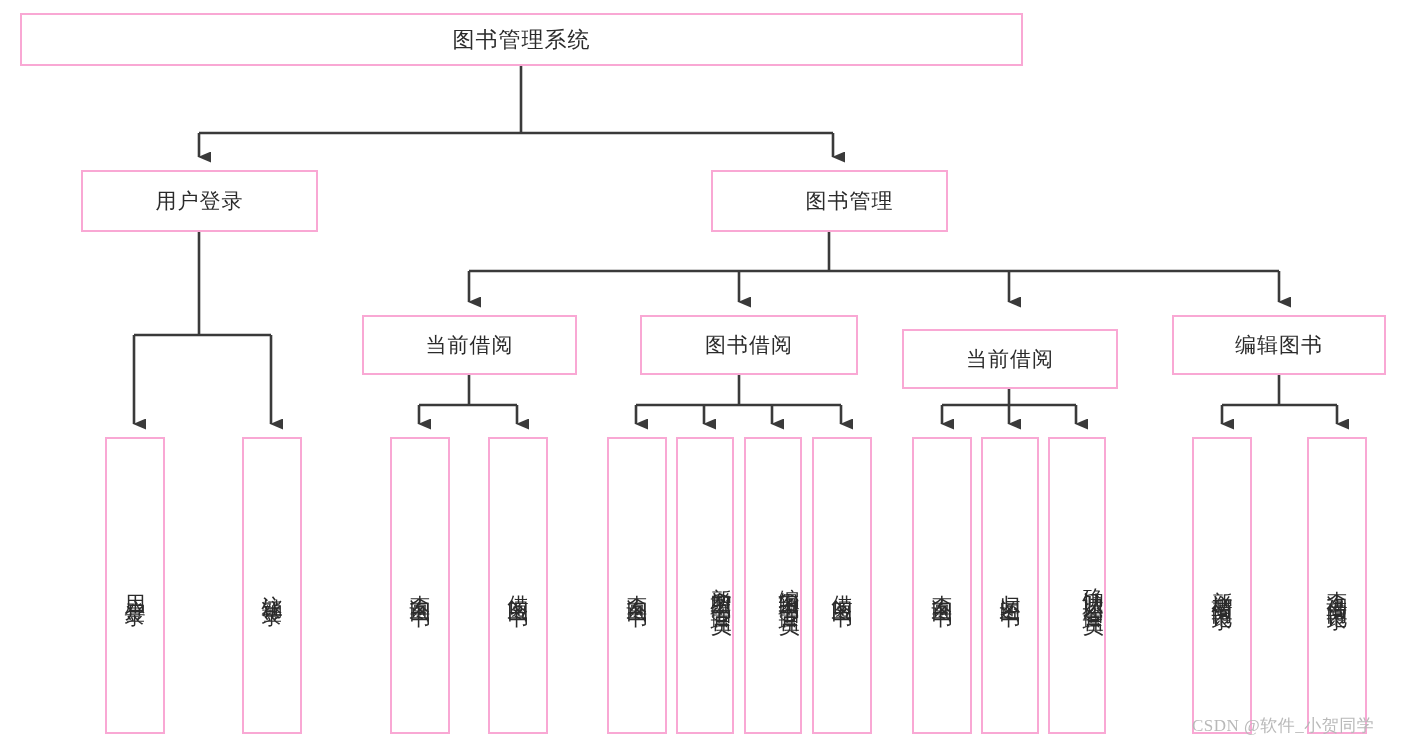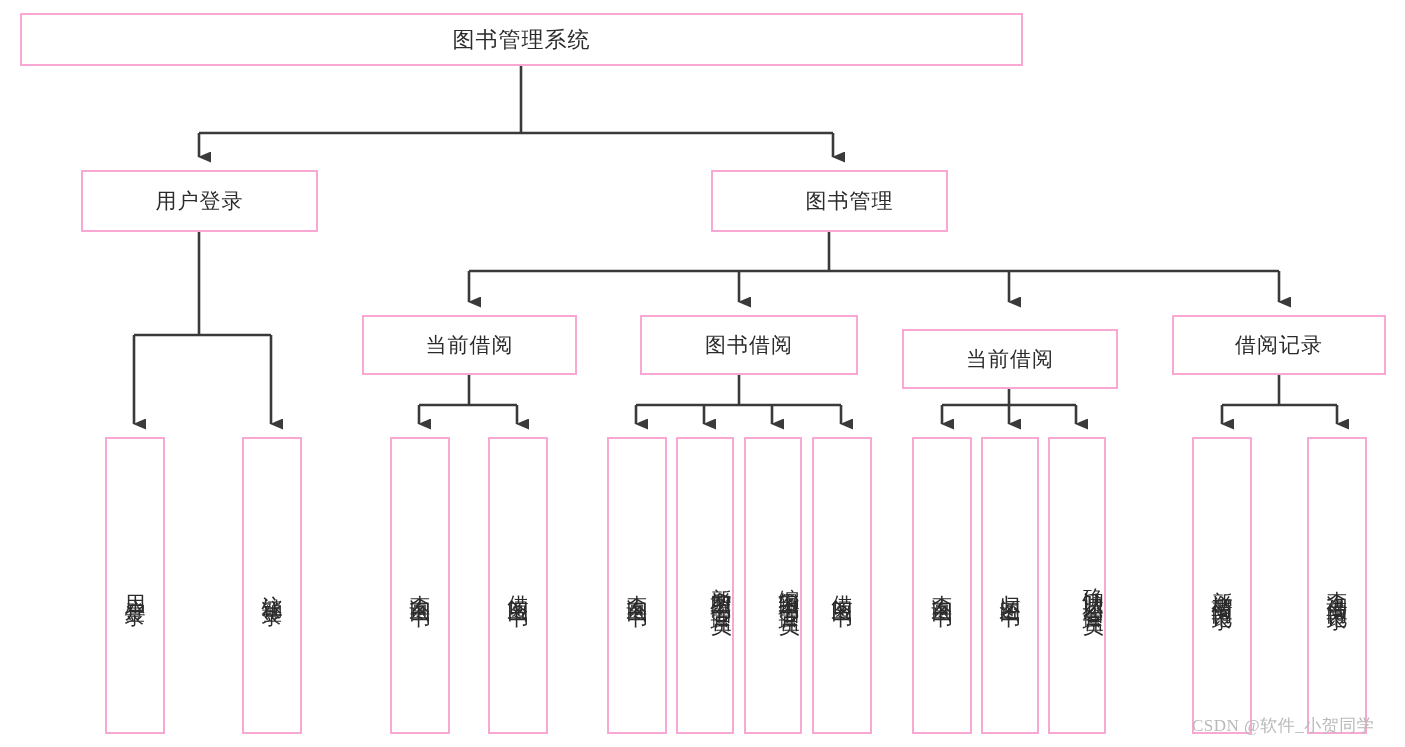--- a/index.html
+++ b/index.html
@@ -142,21 +142,21 @@
   <div class="node node-h" style="left:362px; top:315px; width:215px; height:60px;">
     <span>当前借阅</span>
   </div>
   <div class="node node-h" style="left:631px; top:315px; width:218px; height:60px;margin-left:9px;">
     <span>图书借阅</span>
   </div>
   <div class="node node-h" style="left:902px; top:329px; width:216px; height:60px;">
     <span>当前借阅</span>
   </div>
   <div class="node node-h" style="left:1172px; top:315px; width:214px; height:60px;">
-    <span>借阅记录</span>
+    <span>编辑图书</span>
   </div>
 
   <div class="node node-v center-v" style="left:105px; top:437px; width:60px; height:297px;">
     <span>用户登录</span>
   </div>
   <div class="node node-v center-v" style="left:242px; top:437px; width:60px; height:297px;">
     <span>注销登录</span>
   </div>
 
   <div class="node node-v center-v" style="left:390px; top:437px; width:60px; height:297px;">

